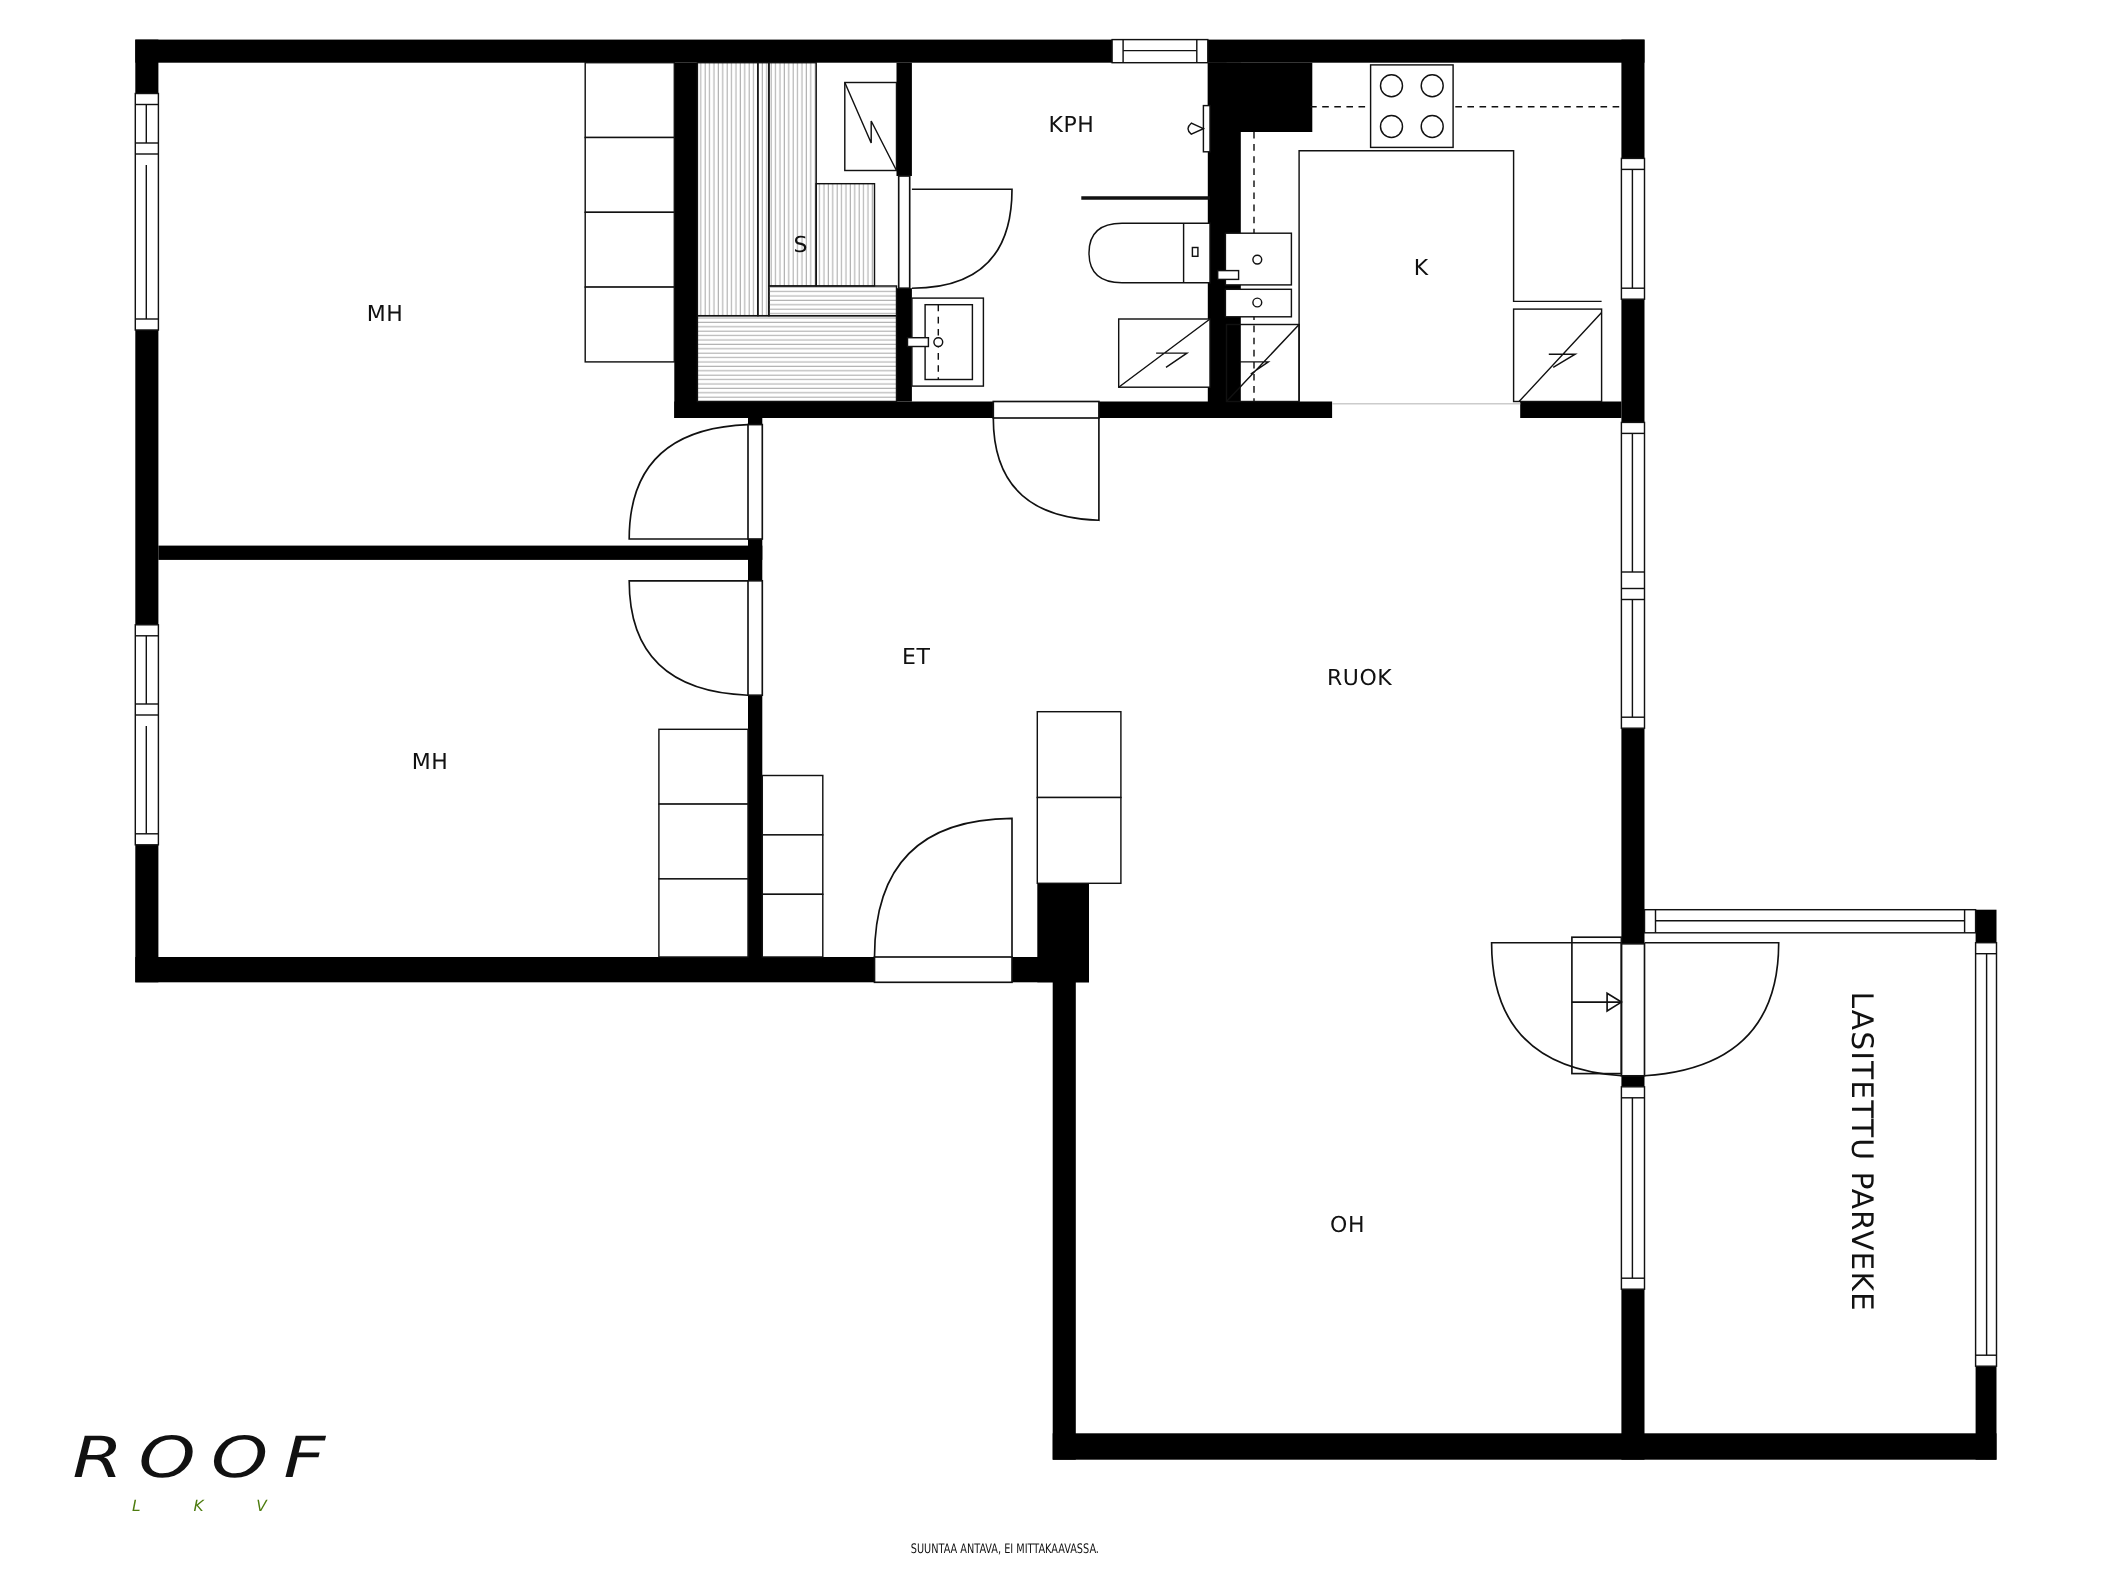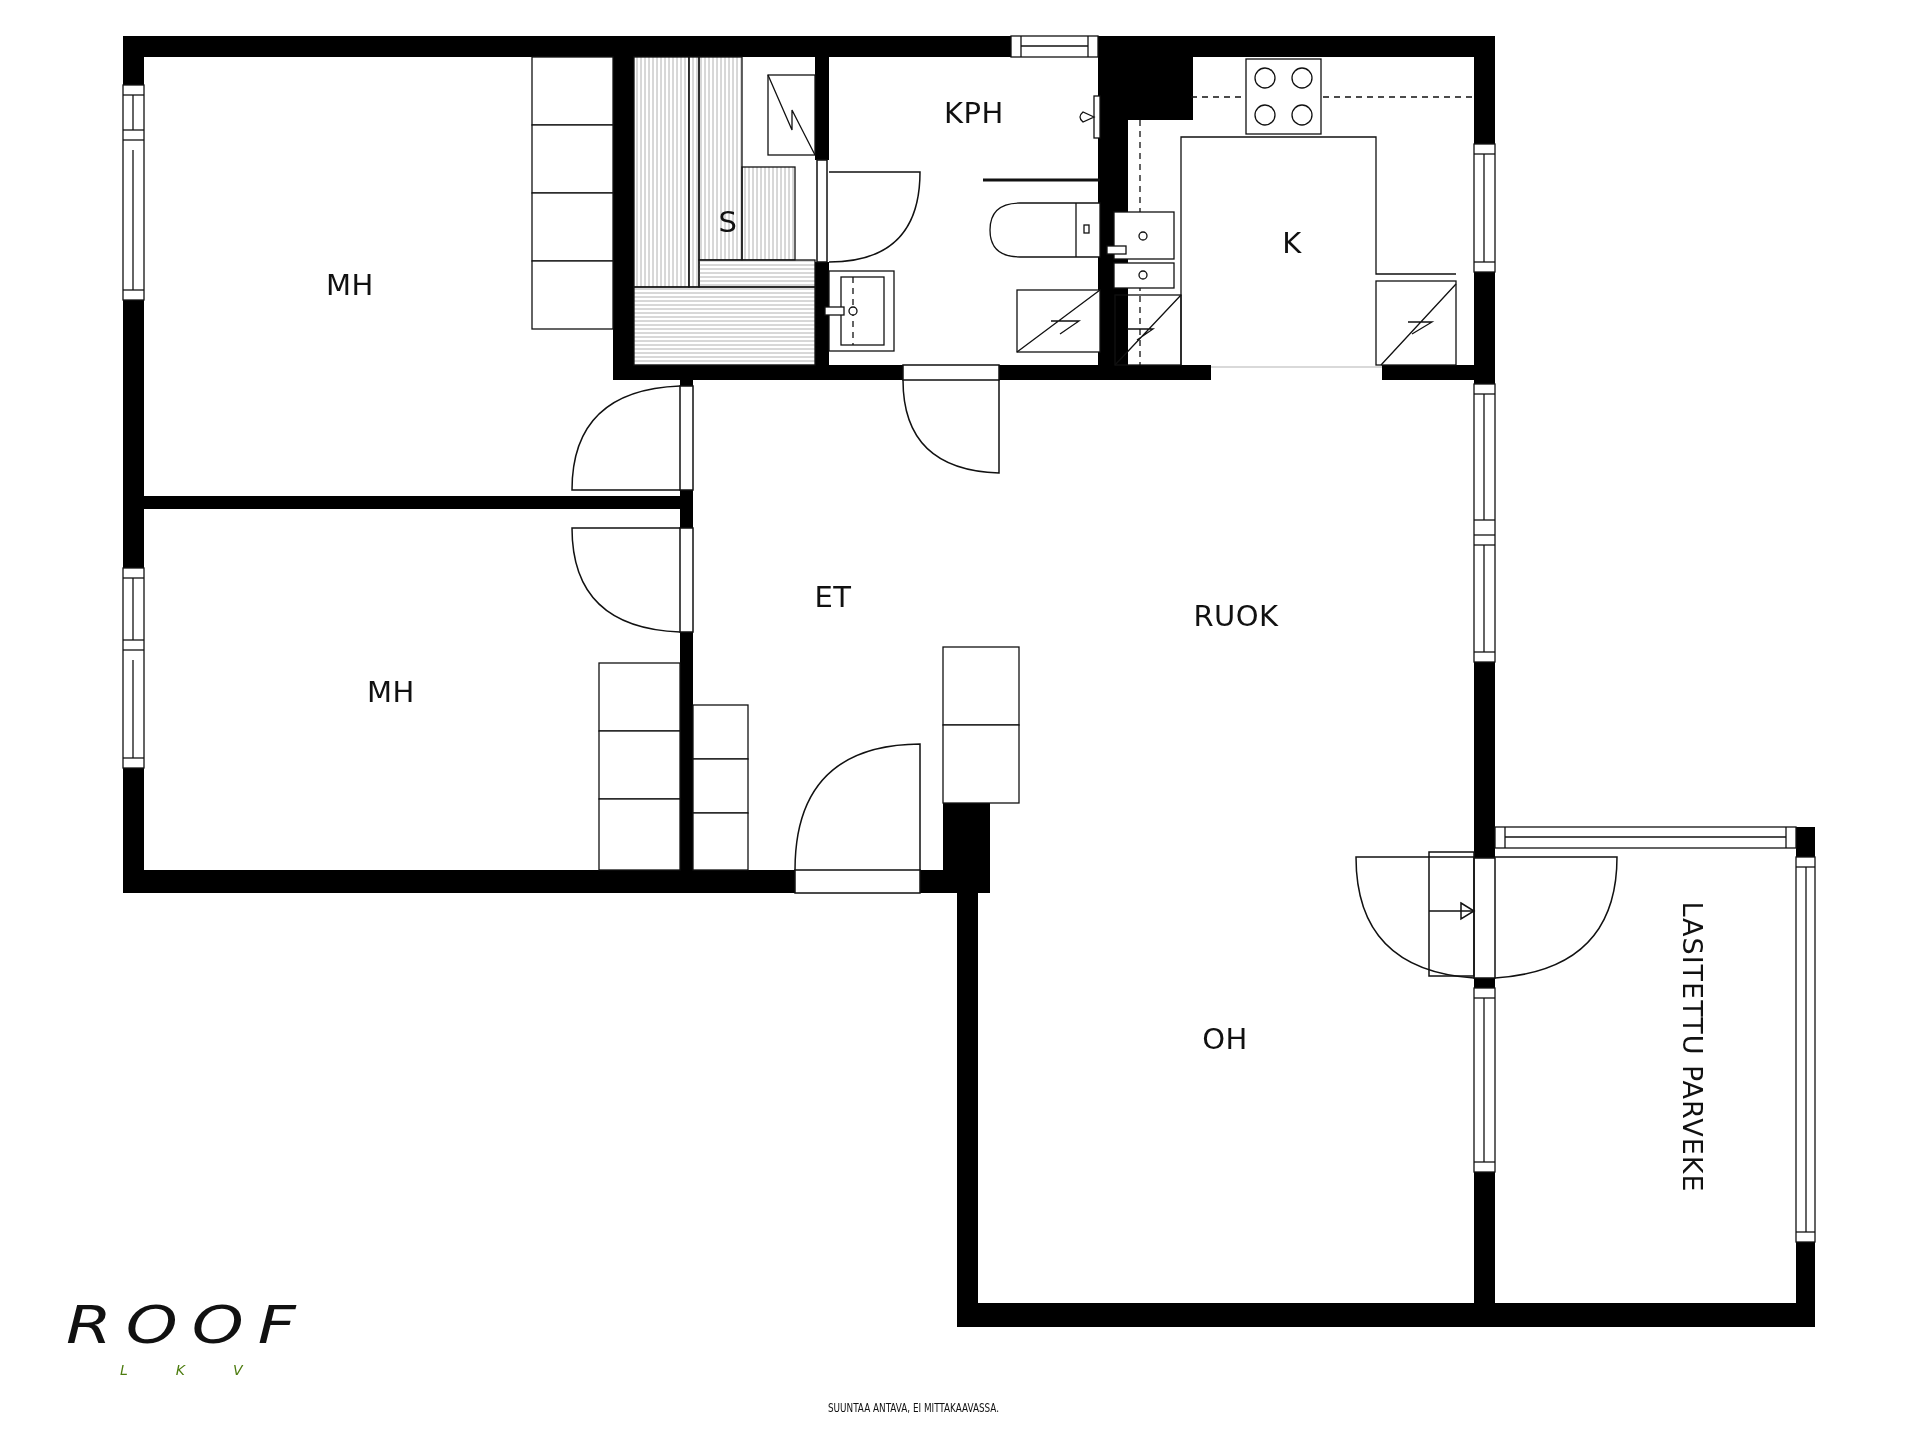--- a/index.html
+++ b/index.html
@@ -1,18 +1,18 @@
 <!DOCTYPE html>
 <html><head>
 <meta charset="utf-8">
 <style>
   html, body { margin: 0; padding: 0; background: #ffffff; }
   body { width: 1920px; height: 1440px; position: relative; overflow: hidden; font-family: "DejaVu Sans", sans-serif; }
   #plan { position: absolute; left: 0; top: 0; }
-  .room-label { position: absolute; font-family: "DejaVu Sans", sans-serif; font-size: 29px; color: #111; transform: translate(-50%, -50%); white-space: nowrap; letter-spacing: 0.5px; }
+  .room-label { position: absolute; font-family: "DejaVu Sans", sans-serif; font-size: 20px; color: #111; transform: translate(-50%, -50%); white-space: nowrap; letter-spacing: 0.5px; }
   .room-label.vertical { transform: translate(-50%, -50%) rotate(90deg); font-size: 27px; letter-spacing: 1px; }
   .logo { position: absolute; left: 66px; top: 1300px; font-style: italic; }
   .logo-main { font-family: "DejaVu Sans", sans-serif; font-size: 66px; font-weight: 300; letter-spacing: 14px; color: #111; line-height: 1; transform: scaleY(0.78); transform-origin: top left; display: block; }
   .logo-sub { position: absolute; left: 54px; top: 62px; font-family: "DejaVu Sans", sans-serif; font-size: 14px; letter-spacing: 48px; color: #4d7c0f; white-space: nowrap; }
   .disclaimer { position: absolute; left: 828px; top: 1401px; font-family: "DejaVu Sans Condensed", "DejaVu Sans", sans-serif; font-size: 12px; color: #111; transform: scaleX(0.82); transform-origin: left top; white-space: nowrap; }
 </style>
 </head>
 <body>
 
 <svg id="plan" width="1920" height="1440" viewBox="0 0 1920 1440" xmlns="http://www.w3.org/2000/svg">
@@ -230,21 +230,21 @@
   </g>
 </svg>
 
 <div class="room-label" style="left:350px; top:285px;">MH</div>
 <div class="room-label" style="left:728px; top:222px;">S</div>
 <div class="room-label" style="left:974px; top:113px;">KPH</div>
 <div class="room-label" style="left:1292px; top:243px;">K</div>
 <div class="room-label" style="left:391px; top:692px;">MH</div>
 <div class="room-label" style="left:833px; top:597px;">ET</div>
 <div class="room-label" style="left:1236px; top:616px;">RUOK</div>
-<div class="room-label" style="left:1225px; top:1039px;">OH</div>
+<div class="room-label" style="left:1225px; top:1113px;">OH</div>
 <div class="room-label vertical" style="left:1692px; top:1047px;">LASITETTU PARVEKE</div>
 
 <div class="logo">
   <span class="logo-main">ROOF</span>
   <span class="logo-sub">LKV</span>
 </div>
 
 <div class="disclaimer">SUUNTAA ANTAVA, EI MITTAKAAVASSA.</div>
 
 </body></html>

